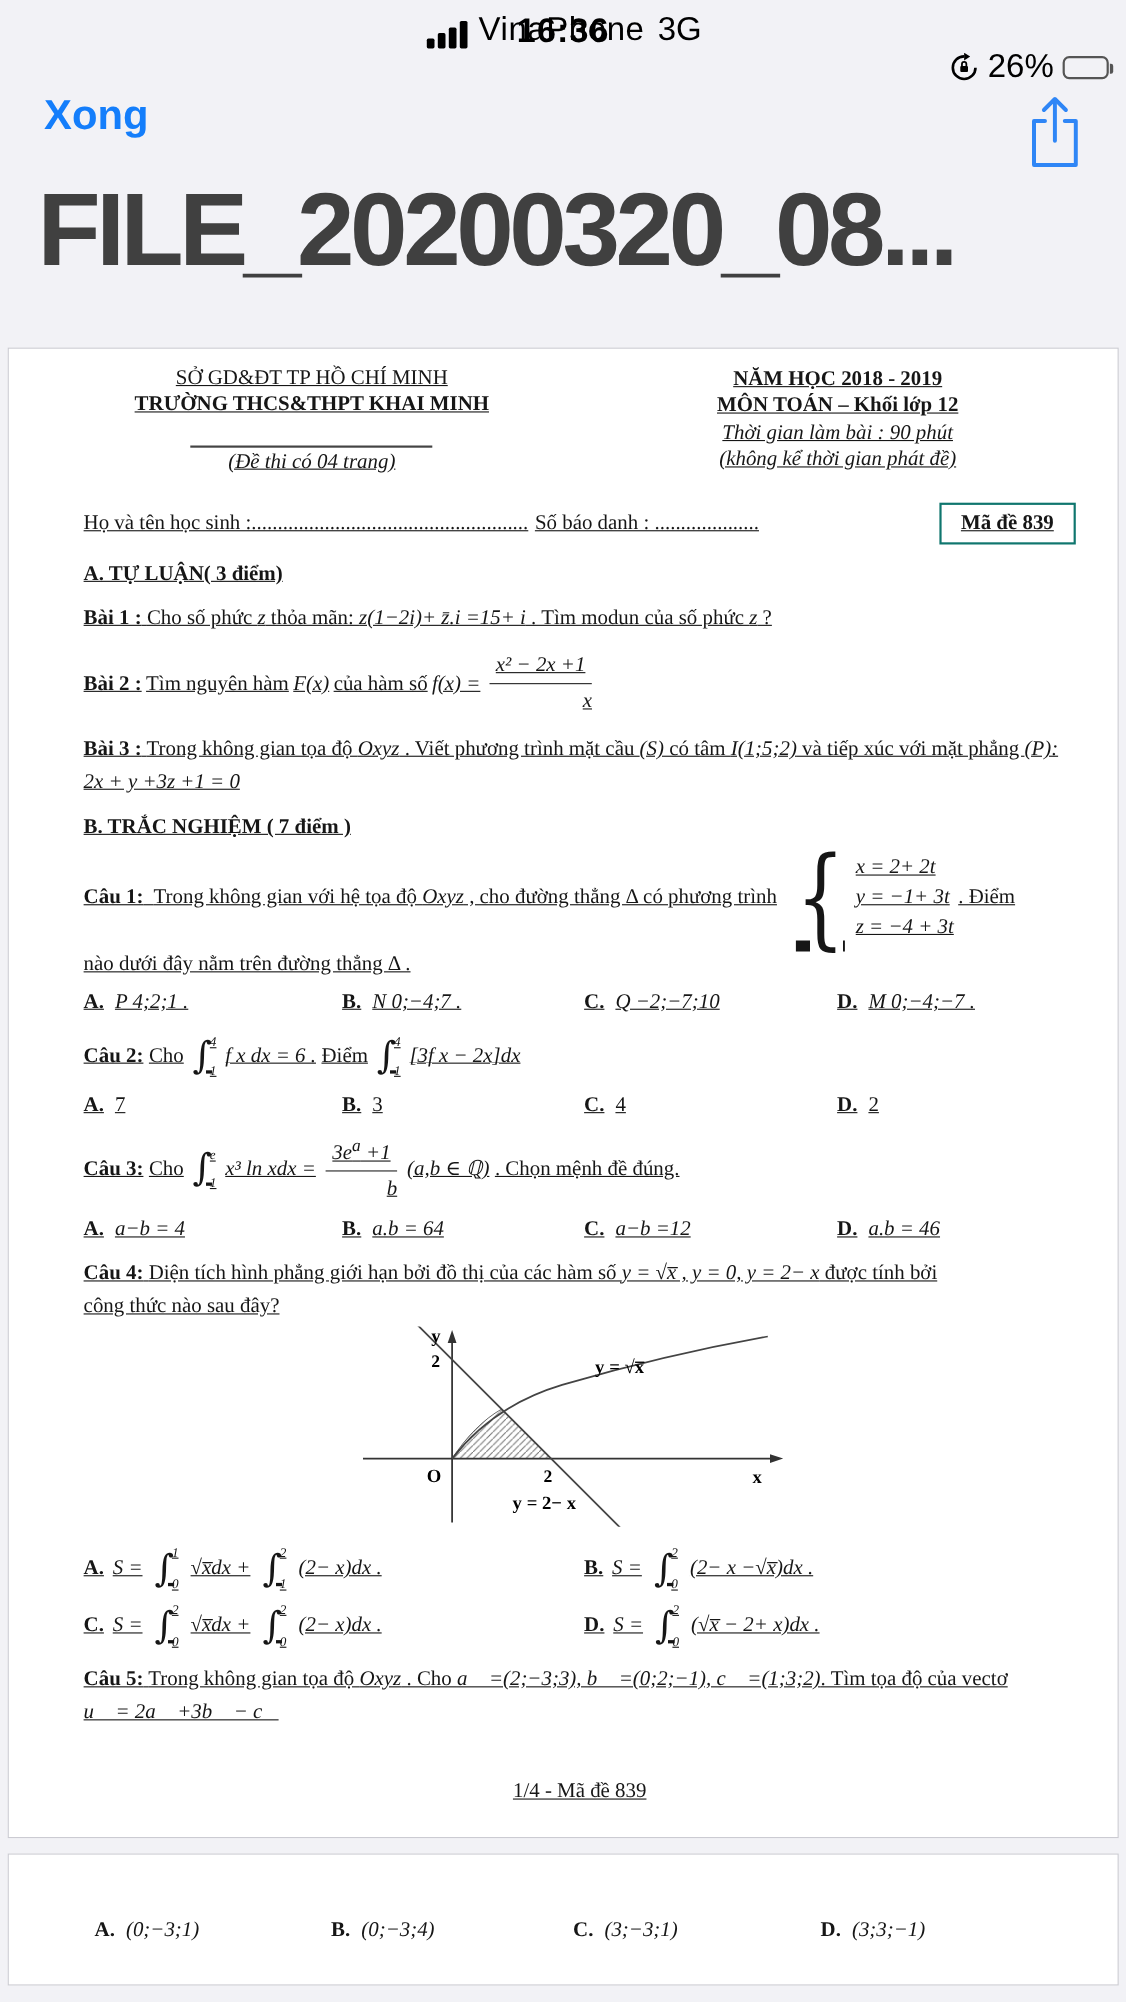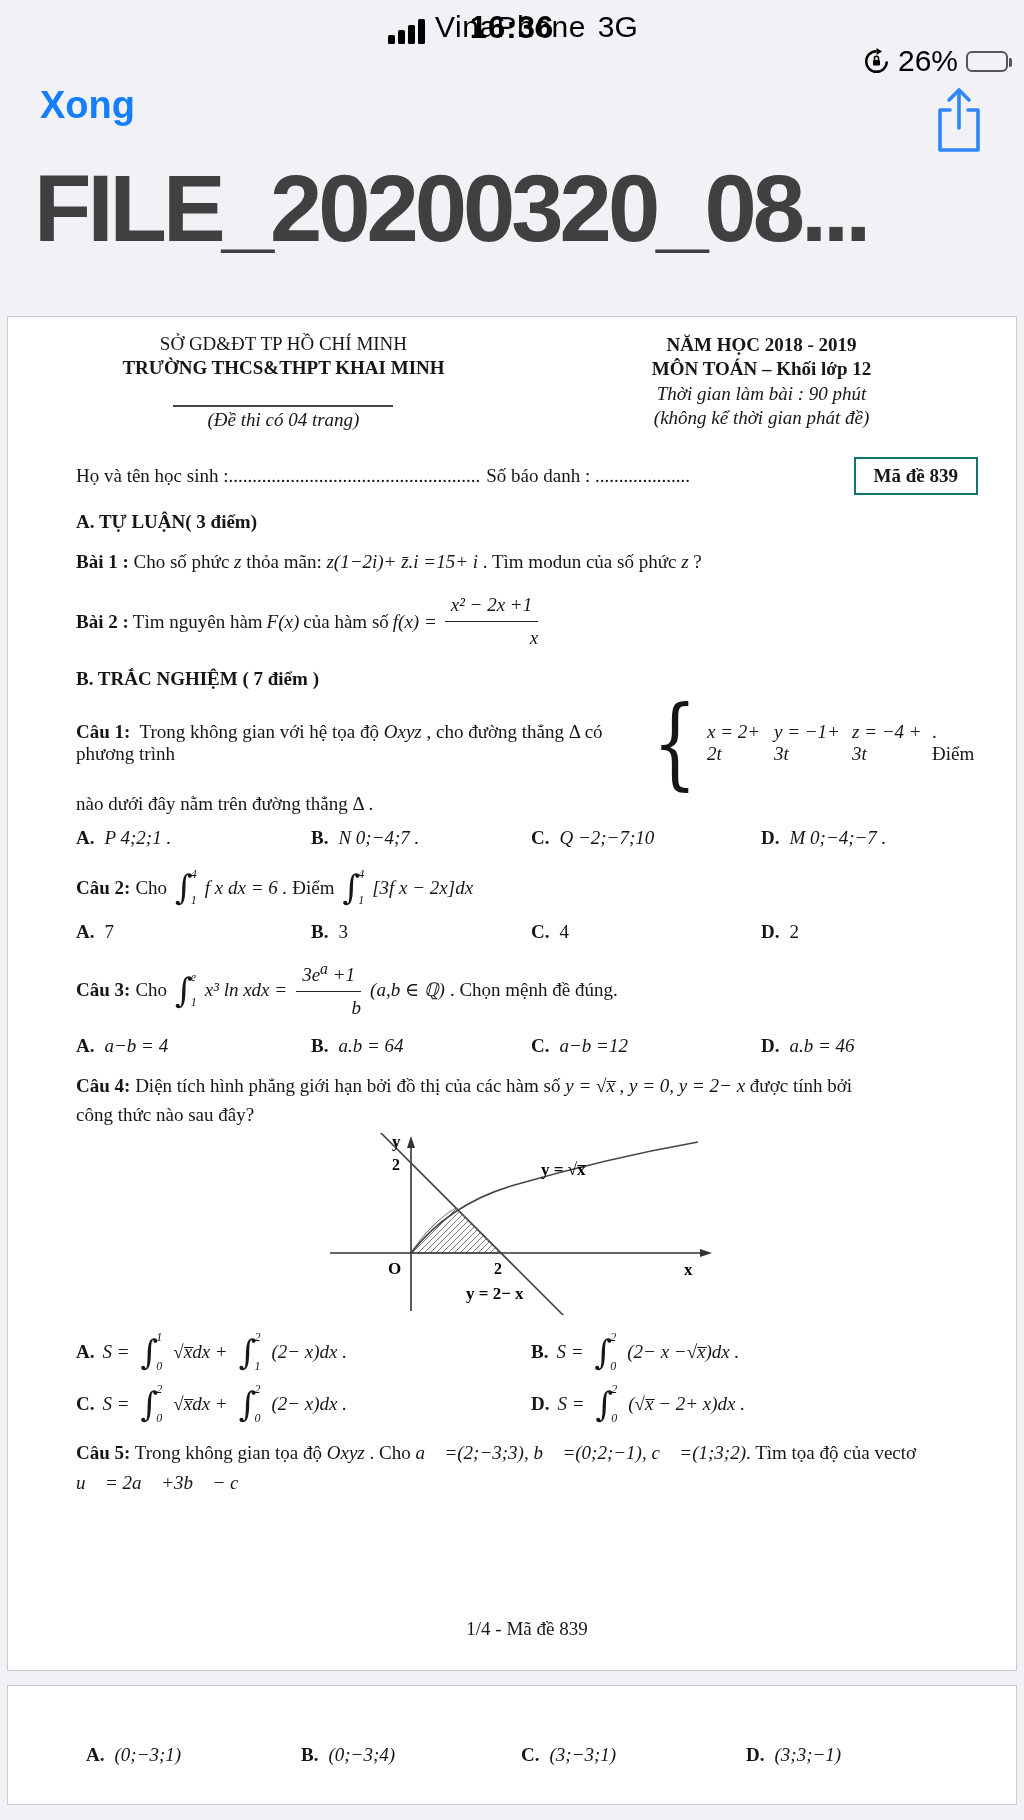--- a/index.html
+++ b/index.html
@@ -33,21 +33,21 @@
     font-size:94px;font-weight:bold;letter-spacing:-4px;
     padding:12px 20px 0 34px;line-height:1.0;color:#404040;white-space:nowrap;
   }
   
   .page{
     background:#fff;border:1px solid #cbcbd2;margin:0 7px;box-sizing:border-box;
     font-family:"Liberation Serif","DejaVu Serif",serif;font-size:19px;color:#161616;
   }
   .page1{
     margin-top:60px;height:1355px;overflow:hidden;
-    padding:16px 38px 26px 68px;display:flex;flex-direction:column;
+    padding:16px 38px 26px 68px;display:flex;flex-direction:column;text-decoration:underline;
   }
   .page2{margin-top:14px;height:120px;overflow:hidden;padding:58px 38px 0 78px;}
   
   .dochead{display:flex;justify-content:space-between;}
   .dh-left{text-align:center;width:46%;}
   .dh-left .l1{font-size:19px;}
   .dh-left .l2{font-weight:bold;font-size:19px;margin-top:2px;}
   .dh-rule{width:220px;border-top:2.5px solid #444;margin:26px auto 2px;}
   .dh-left .l3{font-style:italic;}
   .dh-right{text-align:center;width:48%;}
@@ -68,21 +68,21 @@
   .frac .num{border-bottom:1.4px solid #222;padding:0 6px 1px;}
   .frac .den{padding-top:1px;}
   
   .int{display:inline-flex;align-items:center;vertical-align:middle;margin:0 3px;}
   .int .sym{font-size:34px;line-height:.9;font-family:"DejaVu Serif",serif;}
   .int .lims{display:inline-flex;flex-direction:column;justify-content:space-between;height:44px;font-size:12px;font-style:italic;margin-left:-2px;}
   
   .q1row{display:flex;align-items:center;margin-top:10px;}
   .sys{display:inline-flex;align-items:center;margin-left:8px;}
   .sysbrace{font-size:100px;line-height:.85;font-family:"DejaVu Serif",serif;transform:scaleX(.7);}
-  .syslines{display:flex;flex-direction:row;gap:5px;font-style:italic;}
+  .syslines{display:flex;flex-direction:column;gap:5px;font-style:italic;}
   
   .optrow{display:grid;grid-template-columns:235px 220px 230px 1fr;margin-top:12px;align-items:center;}
   .optrow .cell{display:flex;align-items:center;gap:10px;}
   .q4grid{display:grid;grid-template-columns:455px 1fr;row-gap:8px;margin-top:10px;}
   .q4opt{display:flex;align-items:center;gap:8px;}
   
   .graphwrap{margin:4px 0 0 240px;}
   .graphwrap text{font-family:"Liberation Serif","DejaVu Serif",serif;}
   .footer{margin-top:auto;text-align:center;padding-bottom:4px;}
   .p2row{display:grid;grid-template-columns:215px 220px 225px 1fr;align-items:center;}
@@ -165,20 +165,24 @@
     <span>Tìm nguyên hàm </span>
       <span class="m">F(x)</span>
       <span> của hàm số </span>
       <span class="m">f(x) =</span>
     <span class="frac">
         <span class="num">x² − 2x +1</span>
         <span class="den">x</span>
       </span>
   </p>
 
+  <p class="para">
+    <b class="lbl">Bài 3 :</b>
+    <span>Trong không gian tọa độ </span><span class="m">Oxyz</span><span> . Viết phương trình mặt cầu </span><span class="m">(S)</span><span> có tâm </span><span class="m">I(1;5;2)</span><span> và tiếp xúc với mặt phẳng </span><span class="m">(P): 2x + y +3z +1 = 0</span>
+  </p>
 
   <div class="sect">B. TRẮC NGHIỆM ( 7 điểm )</div>
 
   <div class="q1row">
     <span><b class="lbl">Câu 1:</b>&nbsp;
       <span>Trong không gian với hệ tọa độ </span><span class="m">Oxyz</span><span> , cho đường thẳng Δ có phương trình</span>
     </span>
     <span class="sys">
       <span class="sysbrace">{</span>
       <span class="syslines">

